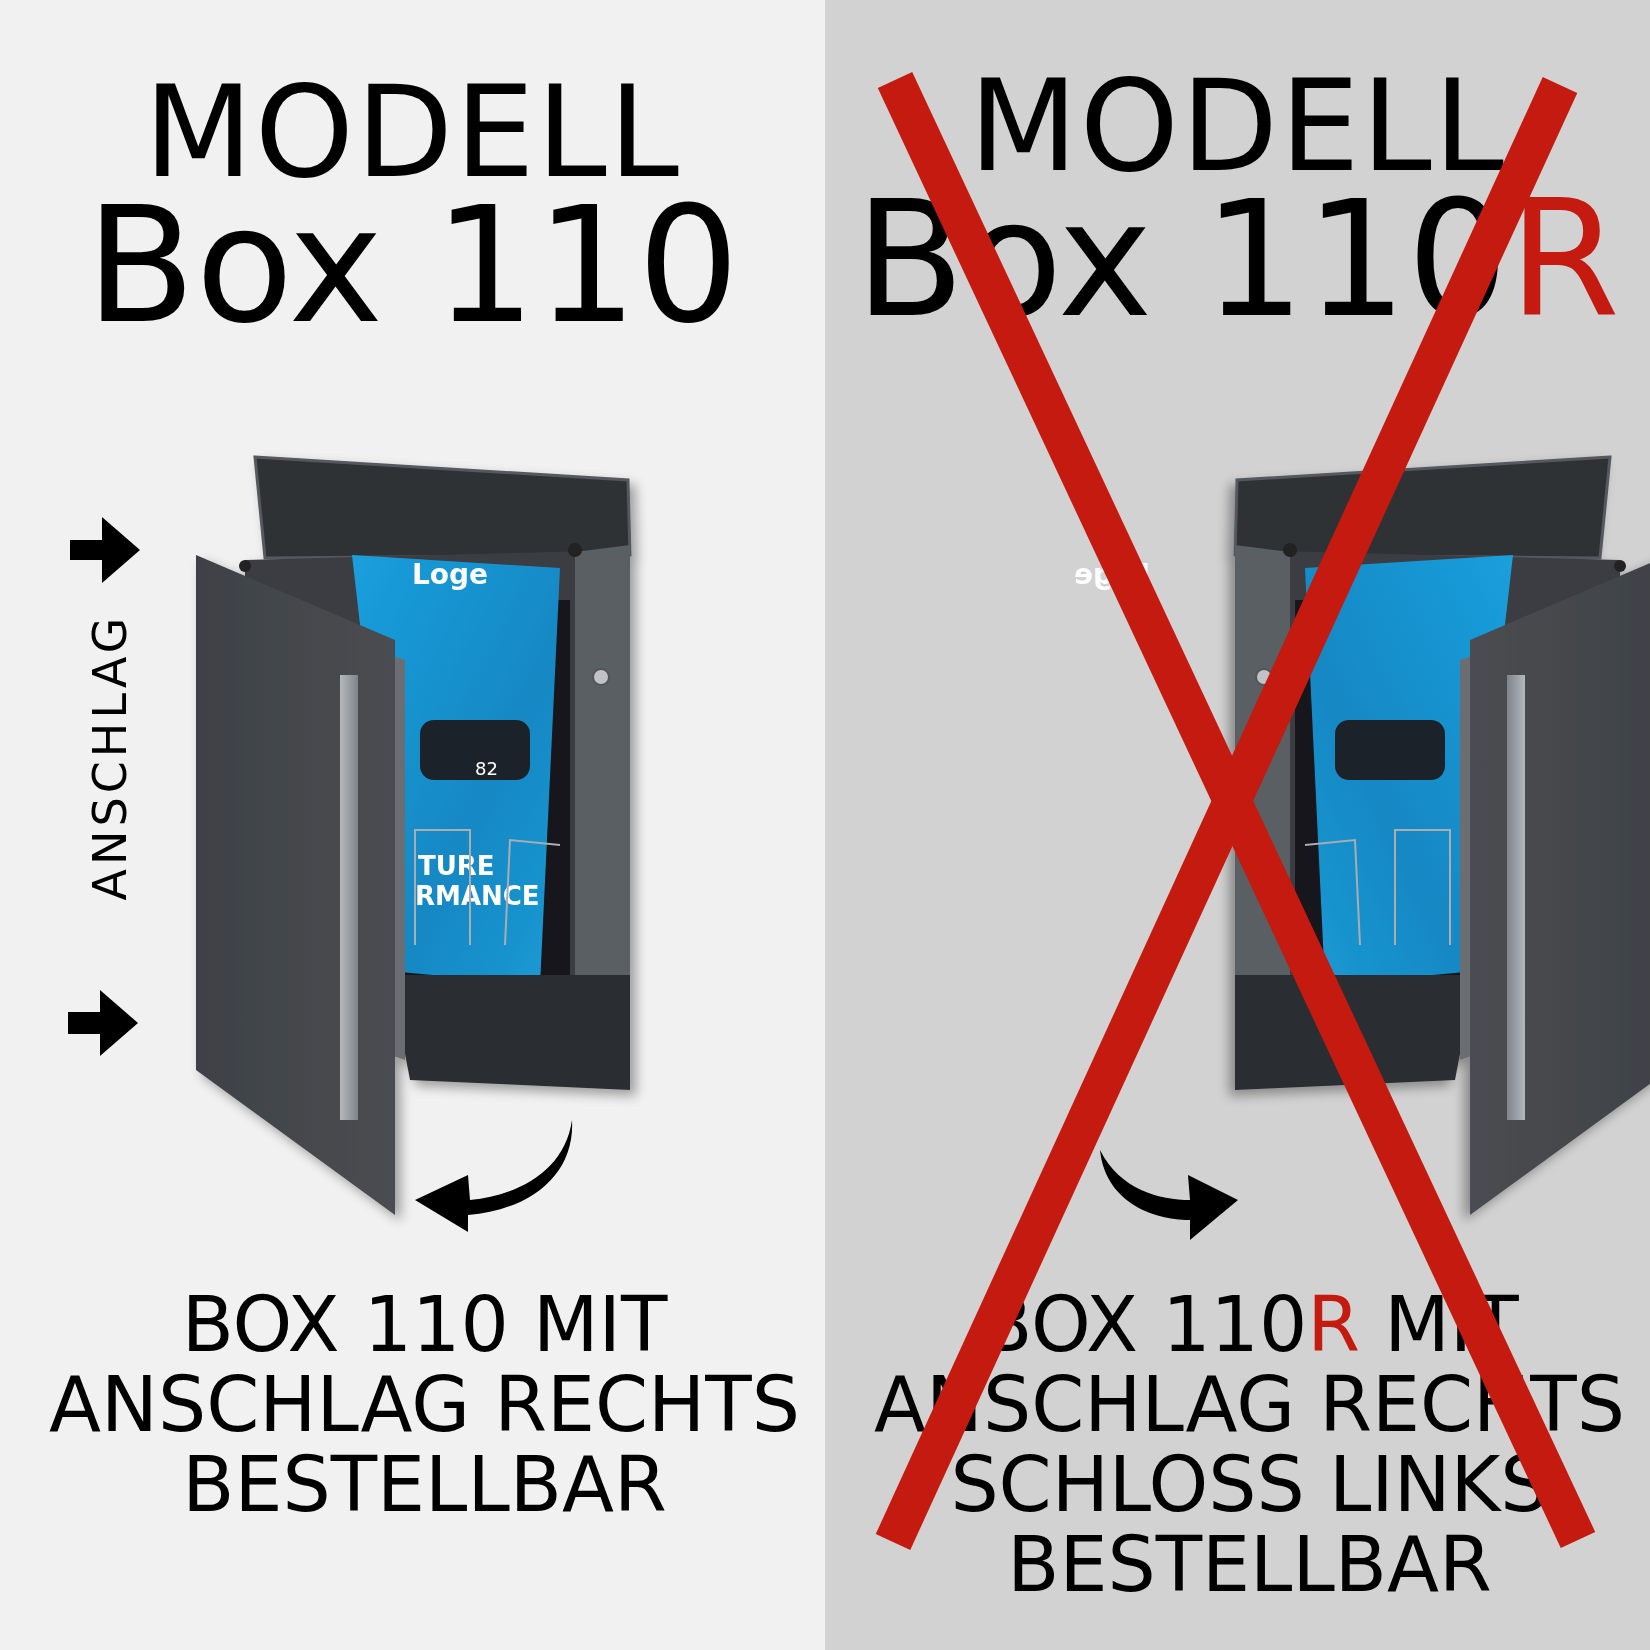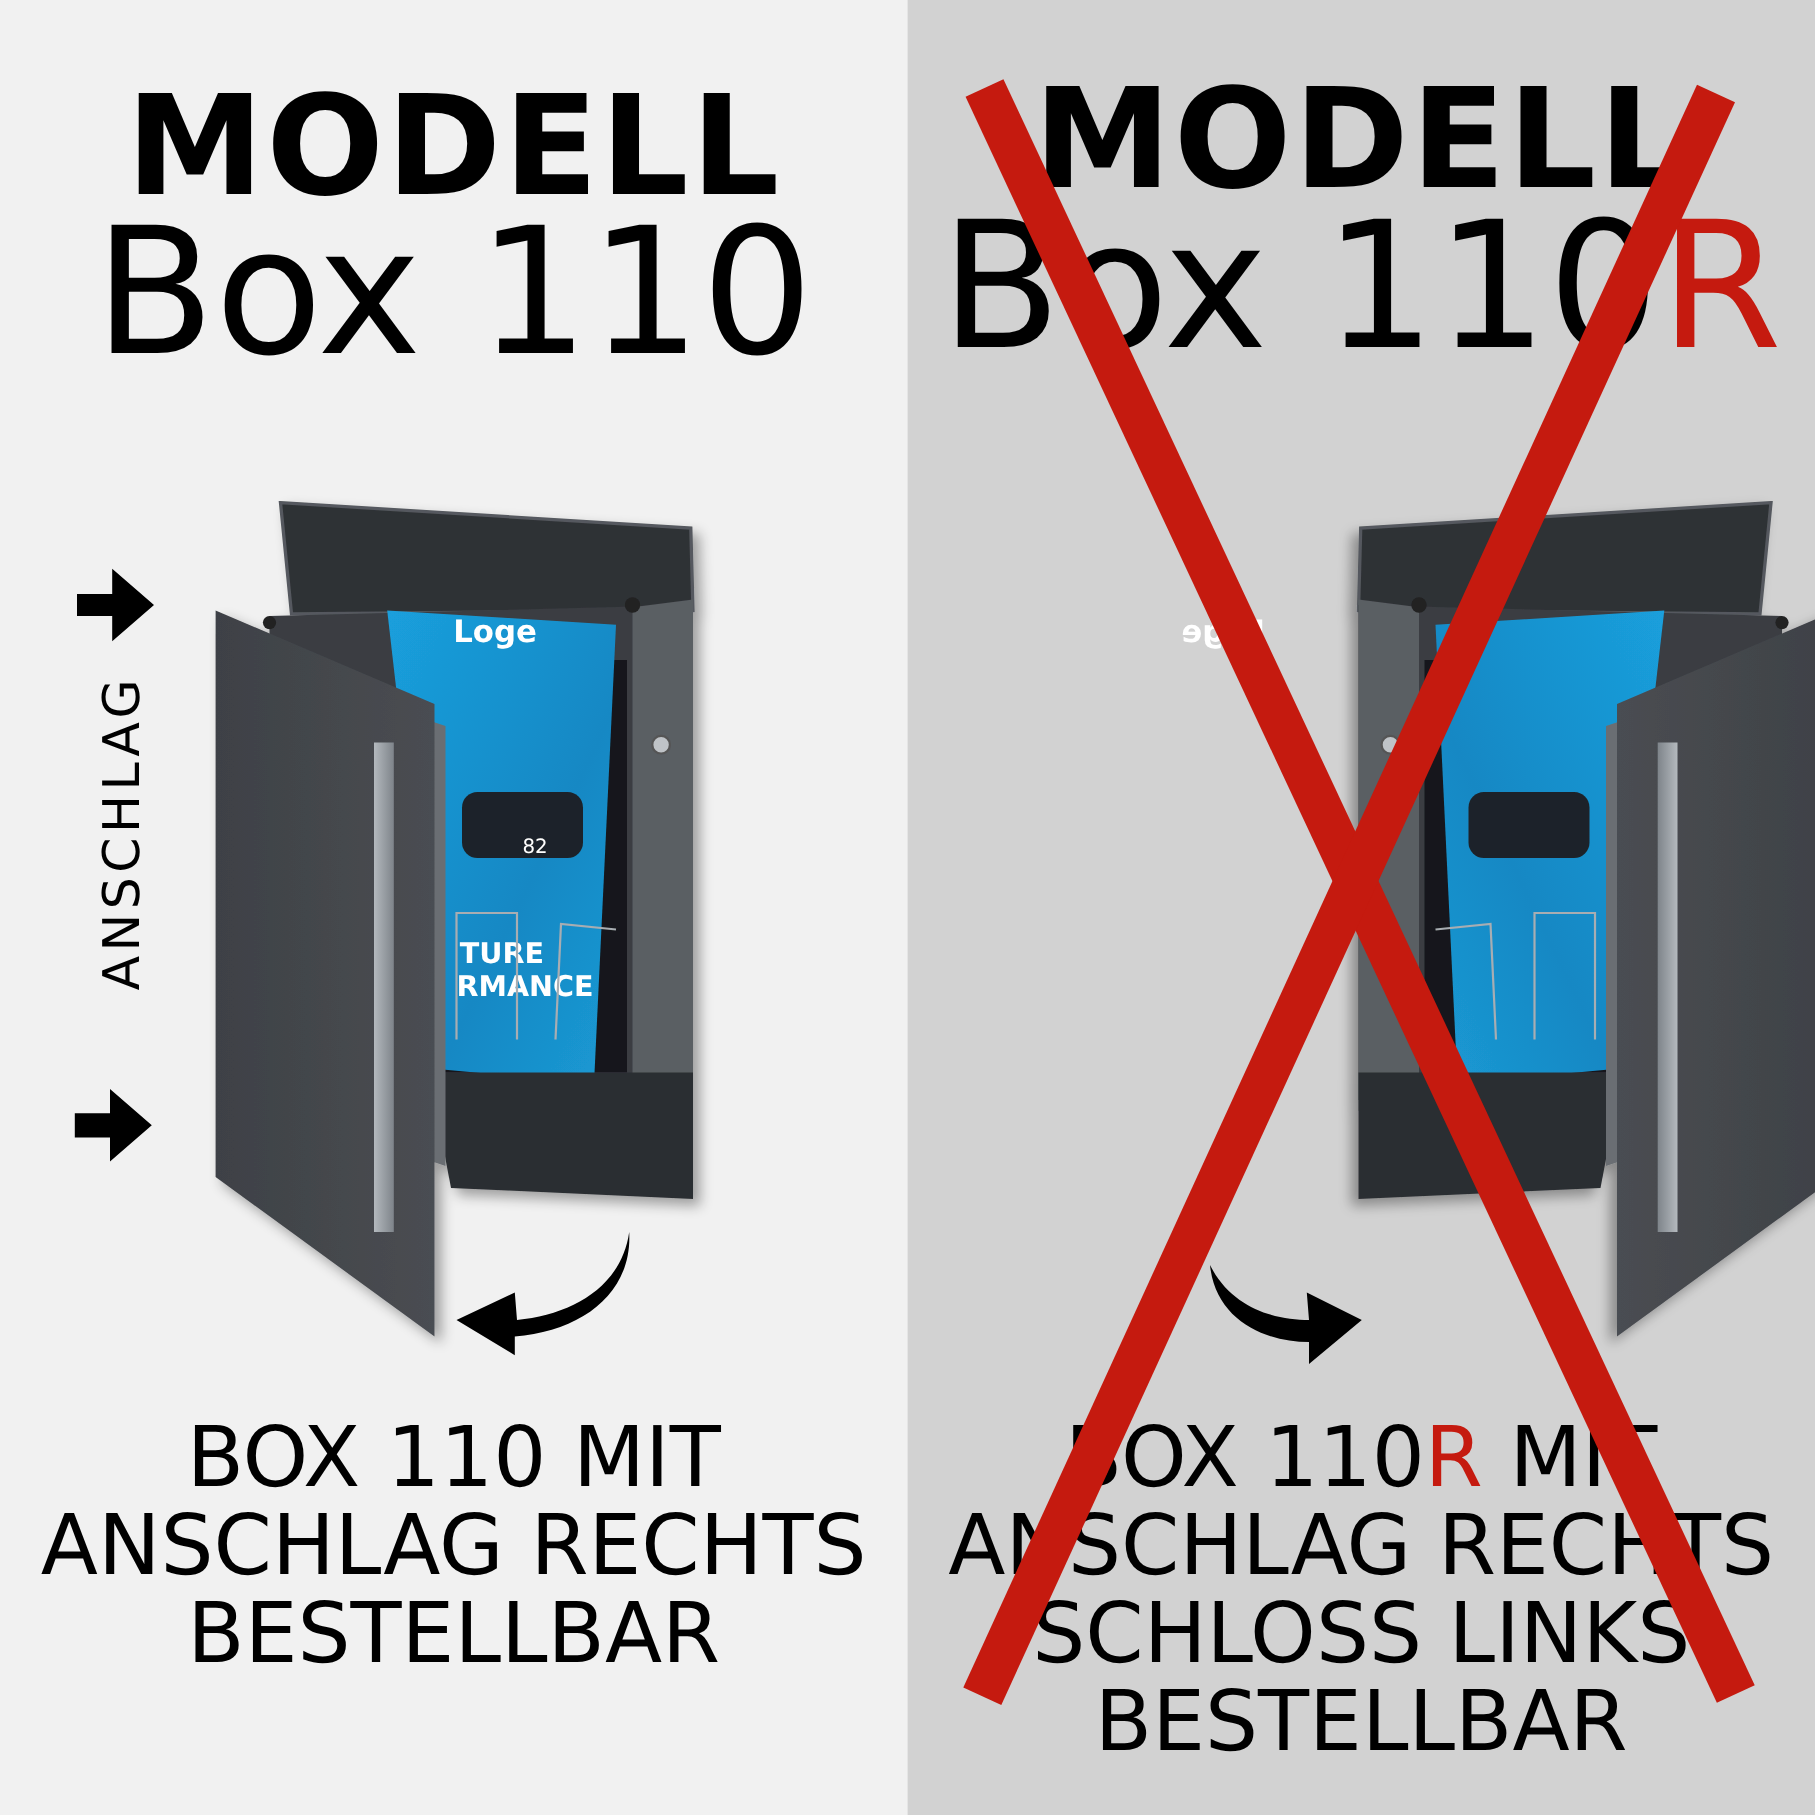--- a/index.html
+++ b/index.html
@@ -1,23 +1,23 @@
 <!DOCTYPE html>
 <html><head>
 <meta charset="utf-8">
 <style>
   html,body{margin:0;padding:0;}
   body{width:1650px;height:1650px;position:relative;overflow:hidden;font-family:"DejaVu Sans","Liberation Sans",sans-serif;}
   .panel{position:absolute;top:0;height:1650px;}
   .panel-left{left:0;width:825px;background:#f1f1f1;}
   .panel-right{left:825px;width:825px;background:#d2d2d2;}
-  .title-line1{position:absolute;left:0;width:825px;text-align:center;top:70px;font-size:126px;line-height:126px;letter-spacing:2px;color:#000;font-weight:bold;}
+  .title-line1{position:absolute;left:0;width:825px;text-align:center;top:70px;font-size:126px;line-height:126px;letter-spacing:2px;color:#000;font-weight:normal;}
   .title-line2{position:absolute;left:0;width:825px;text-align:center;top:186px;font-size:160px;line-height:160px;color:#000;font-weight:normal;}
   .accent{color:#c51a0f;}
-  .caption{position:absolute;left:0;width:825px;top:1285px;text-align:center;font-size:76px;line-height:80px;color:#000;letter-spacing:0px;}
+  .caption{position:absolute;left:0;width:825px;top:1285px;text-align:center;font-size:76px;line-height:80px;color:#000;letter-spacing:0px;padding-left:12px;}
   .caption div{white-space:nowrap;}
   .side-label{position:absolute;font-size:46px;color:#000;letter-spacing:4px;white-space:nowrap;transform-origin:center center;}
   svg{position:absolute;left:0;top:0;}
   .overlay{position:absolute;left:0;top:0;width:1650px;height:1650px;pointer-events:none;}
 </style>
 </head>
 <body>
 
 <div class="panel panel-left">
   <div class="title-line1">MODELL</div>

